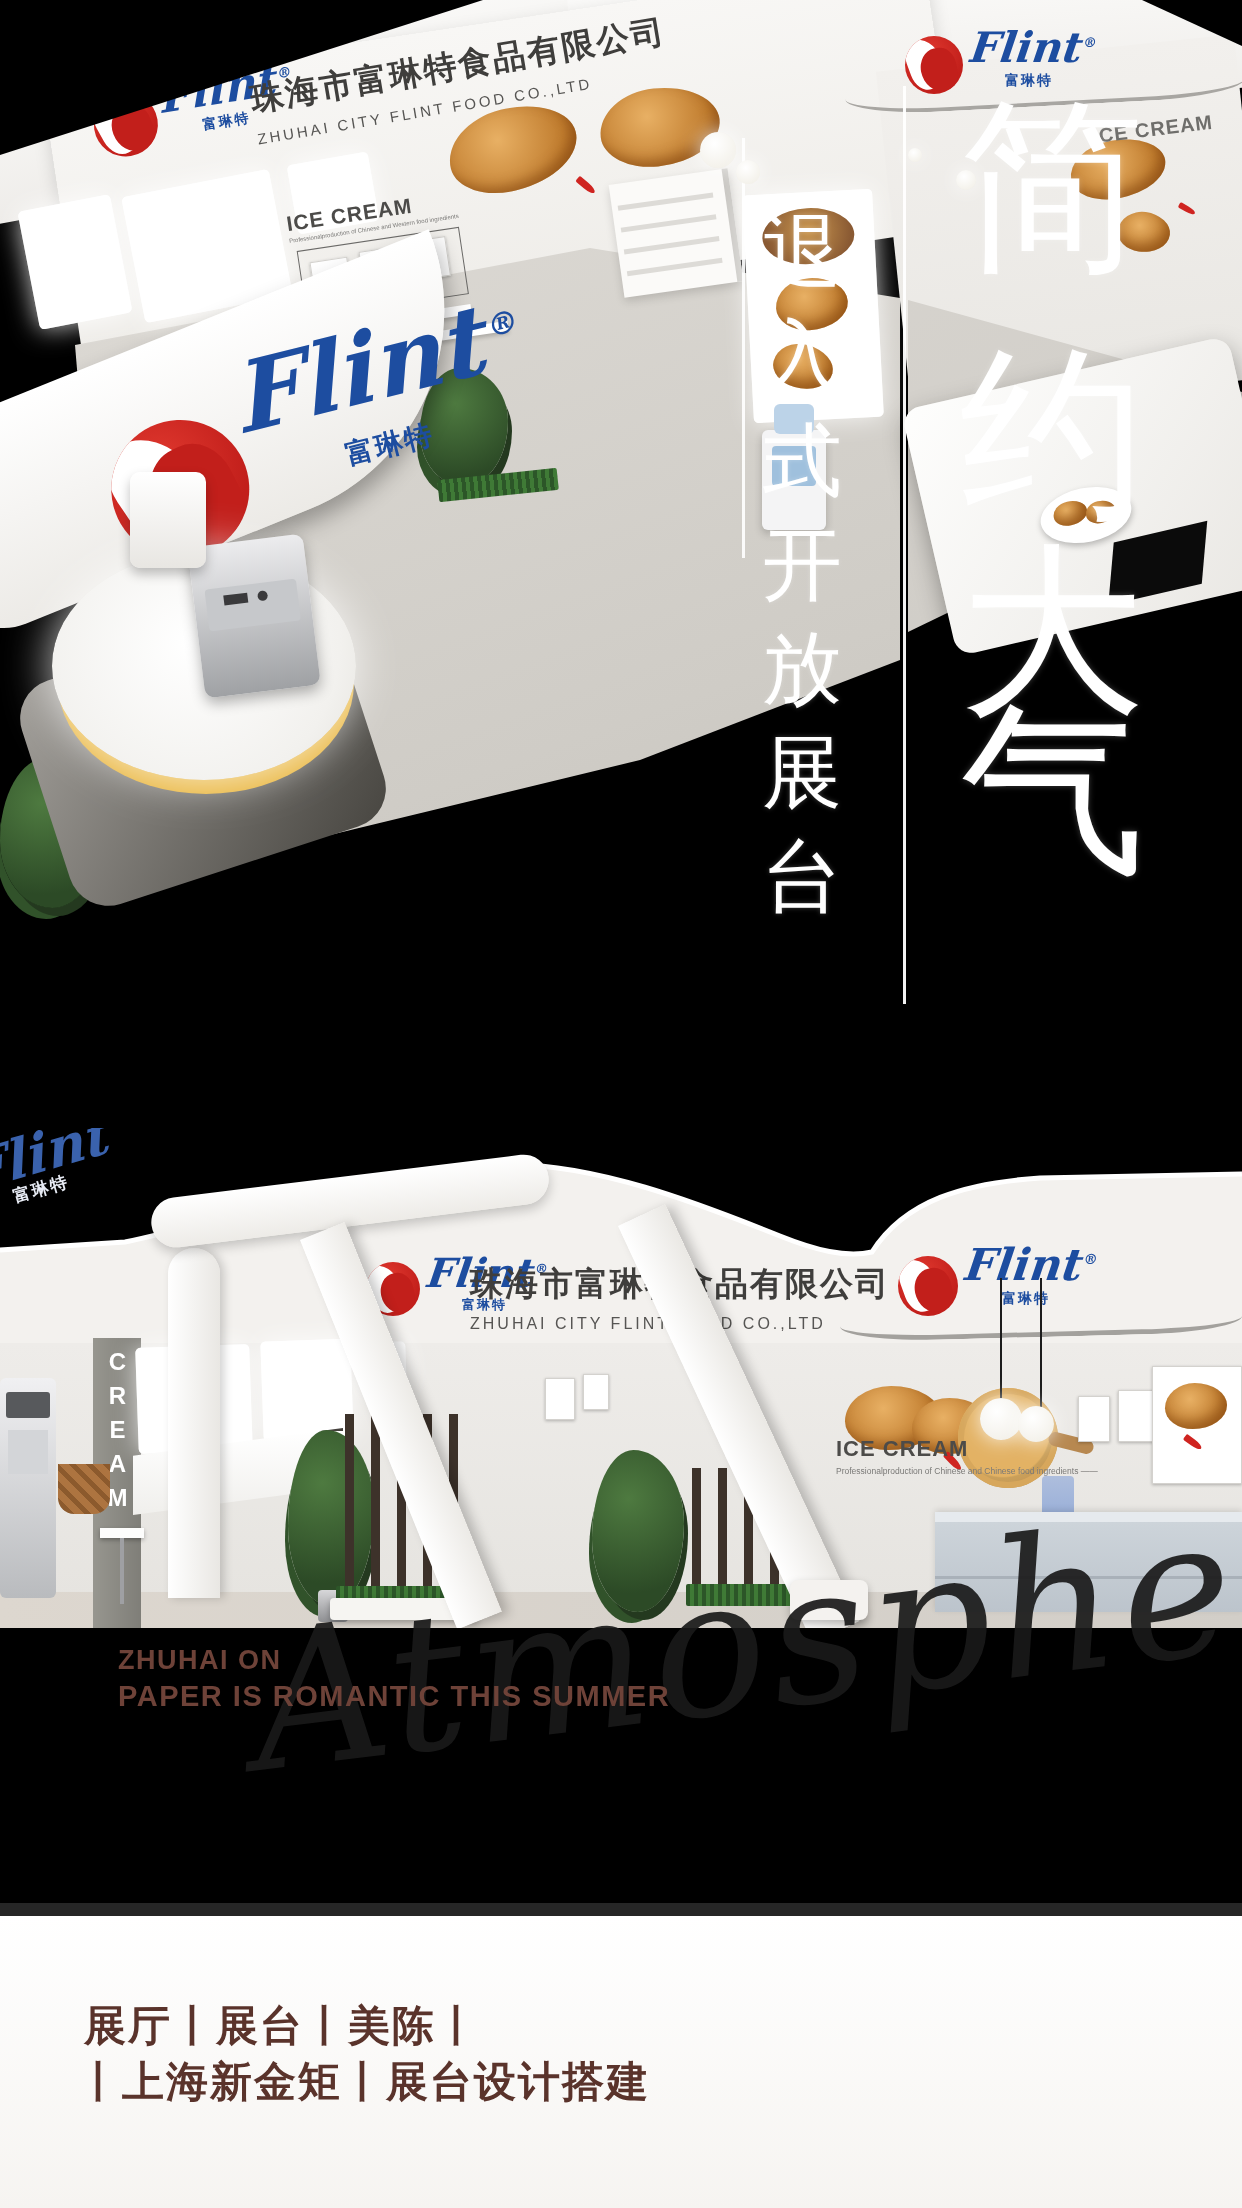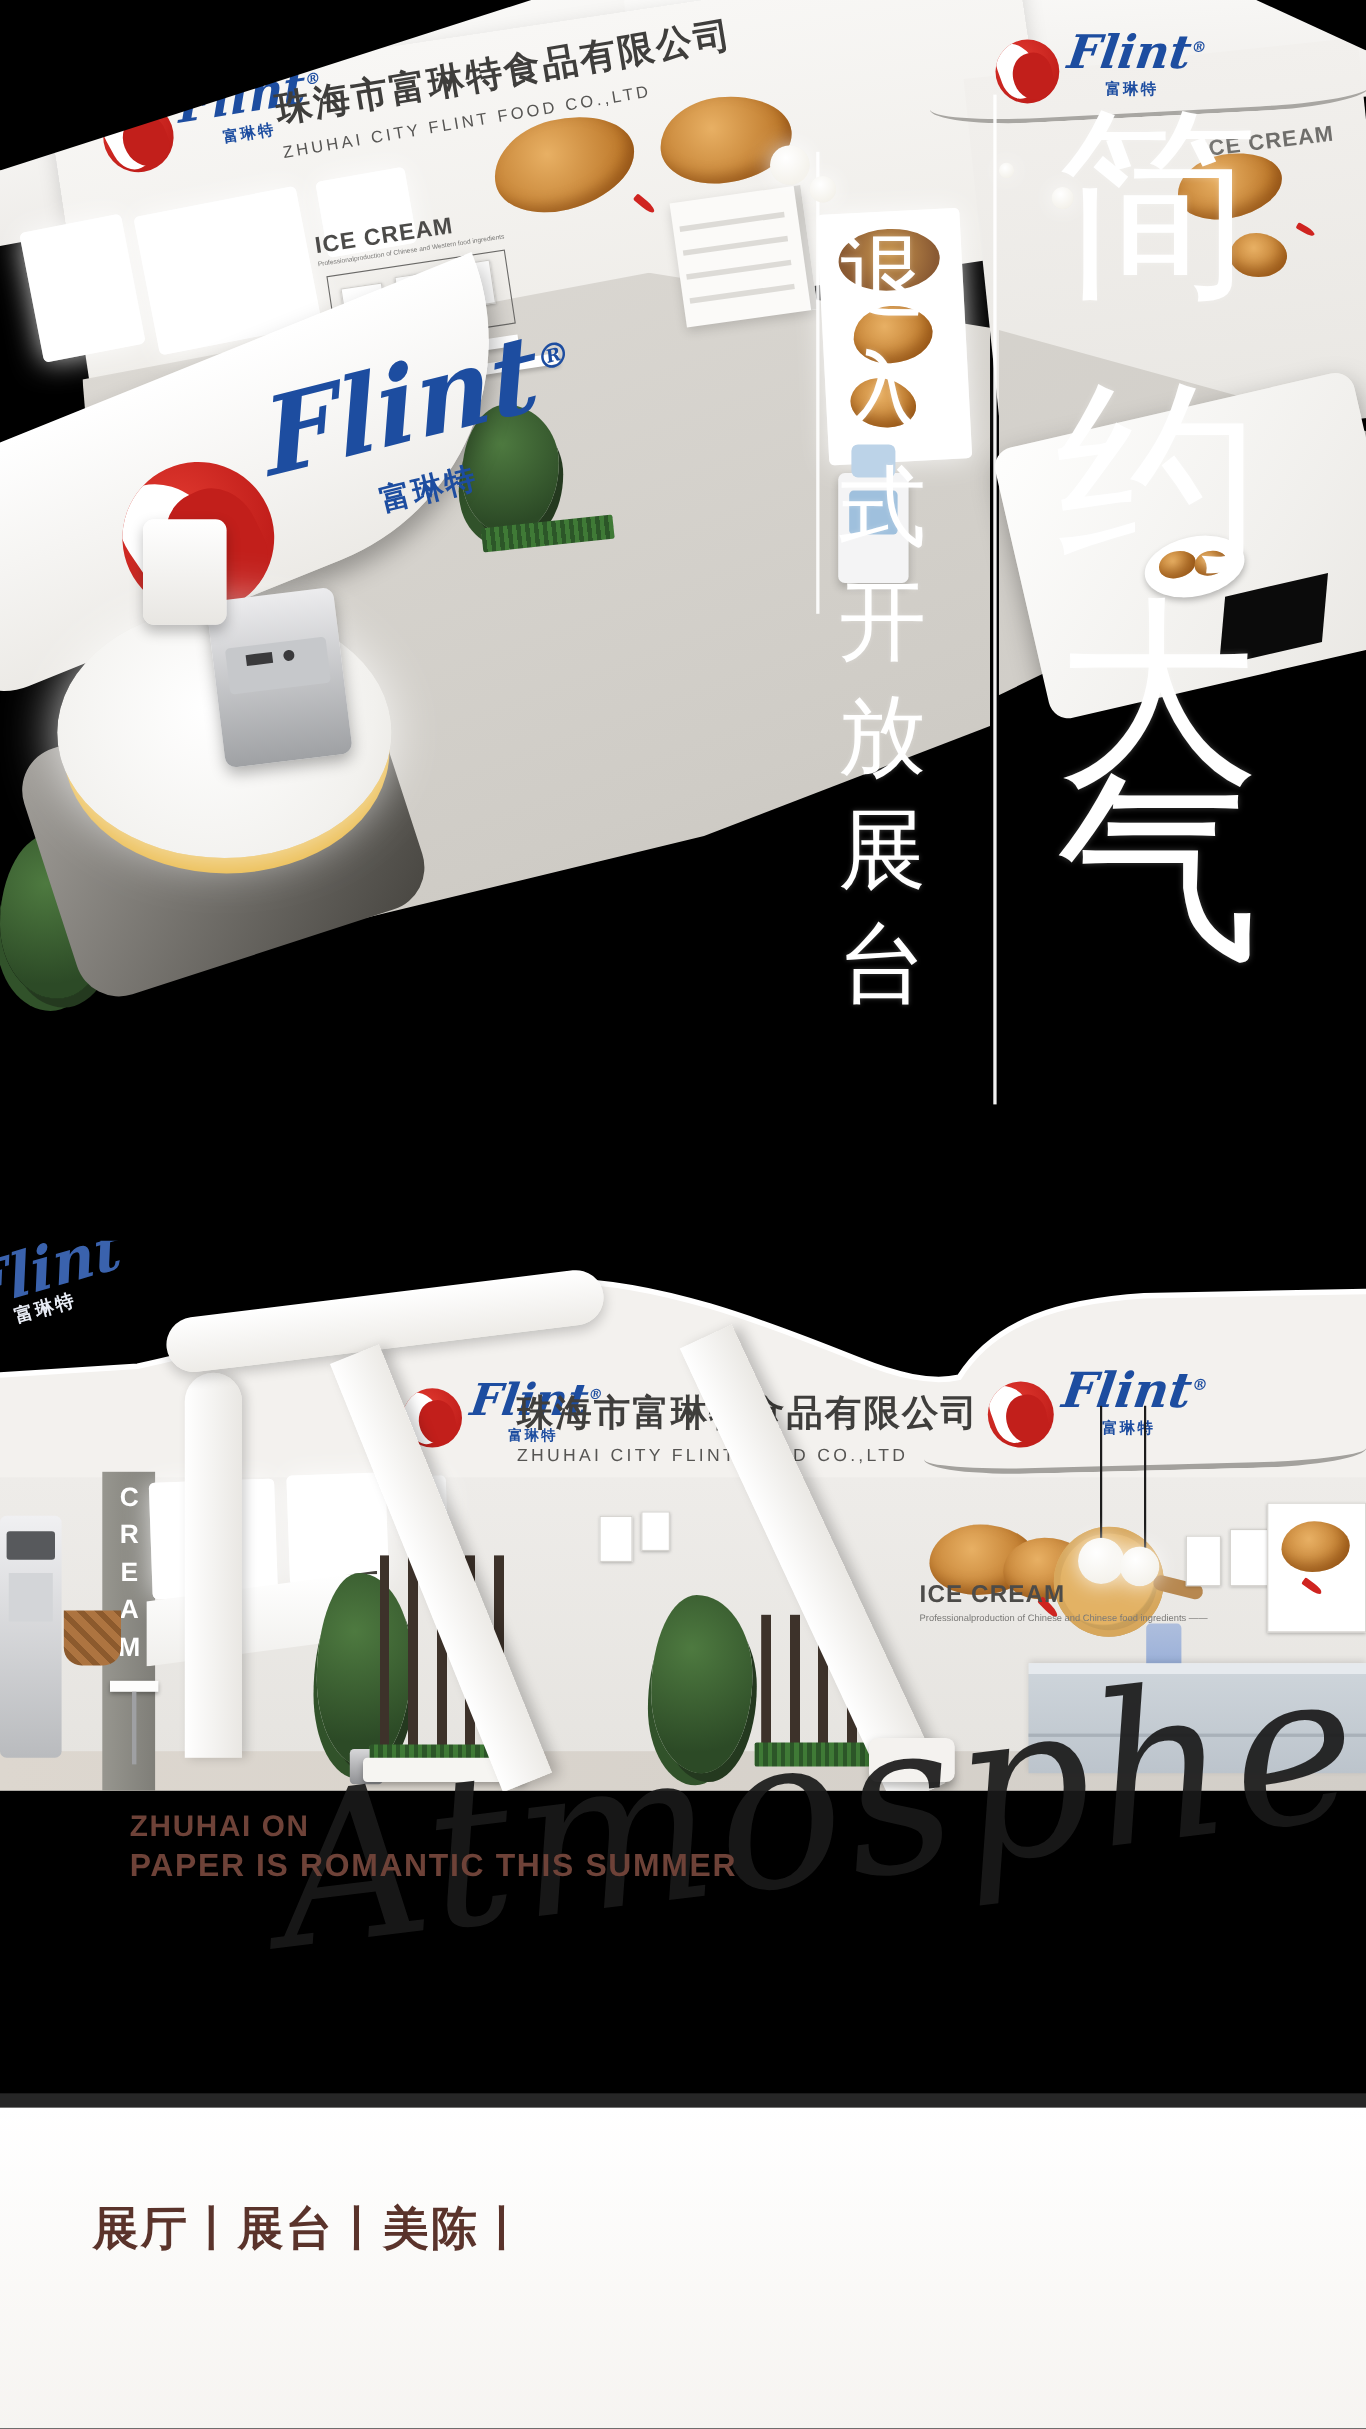--- a/index.html
+++ b/index.html
@@ -375,15 +375,16 @@
     <text x="20" y="250" transform="rotate(-7 20 250)" style="font-family:'DejaVu Serif',serif;font-style:italic;font-size:190px;fill:#1a1a1a;letter-spacing:4px;opacity:.92;">Atmosphere</text>
   </svg>
 
   <div class="abs tagline" style="left:118px;top:1645px;font-size:27px;">ZHUHAI ON</div>
   <div class="abs tagline" style="left:118px;top:1680px;font-size:29px;">PAPER IS ROMANTIC THIS SUMMER</div>
 
 
   <div class="abs" style="left:0;top:1903px;width:1242px;height:13px;background:#262626;"></div>
   <div class="abs" style="left:0;top:1916px;width:1242px;height:292px;background:linear-gradient(180deg,#ffffff,#f6f4f1);">
     <div class="footer-line abs" style="left:84px;top:82px;">展厅丨展台丨美陈丨</div>
+    <div class="footer-line abs" style="left:78px;top:138px;">丨上海新金矩丨展台设计搭建</div>
   </div>
 
 </div>
 
 </body></html>

